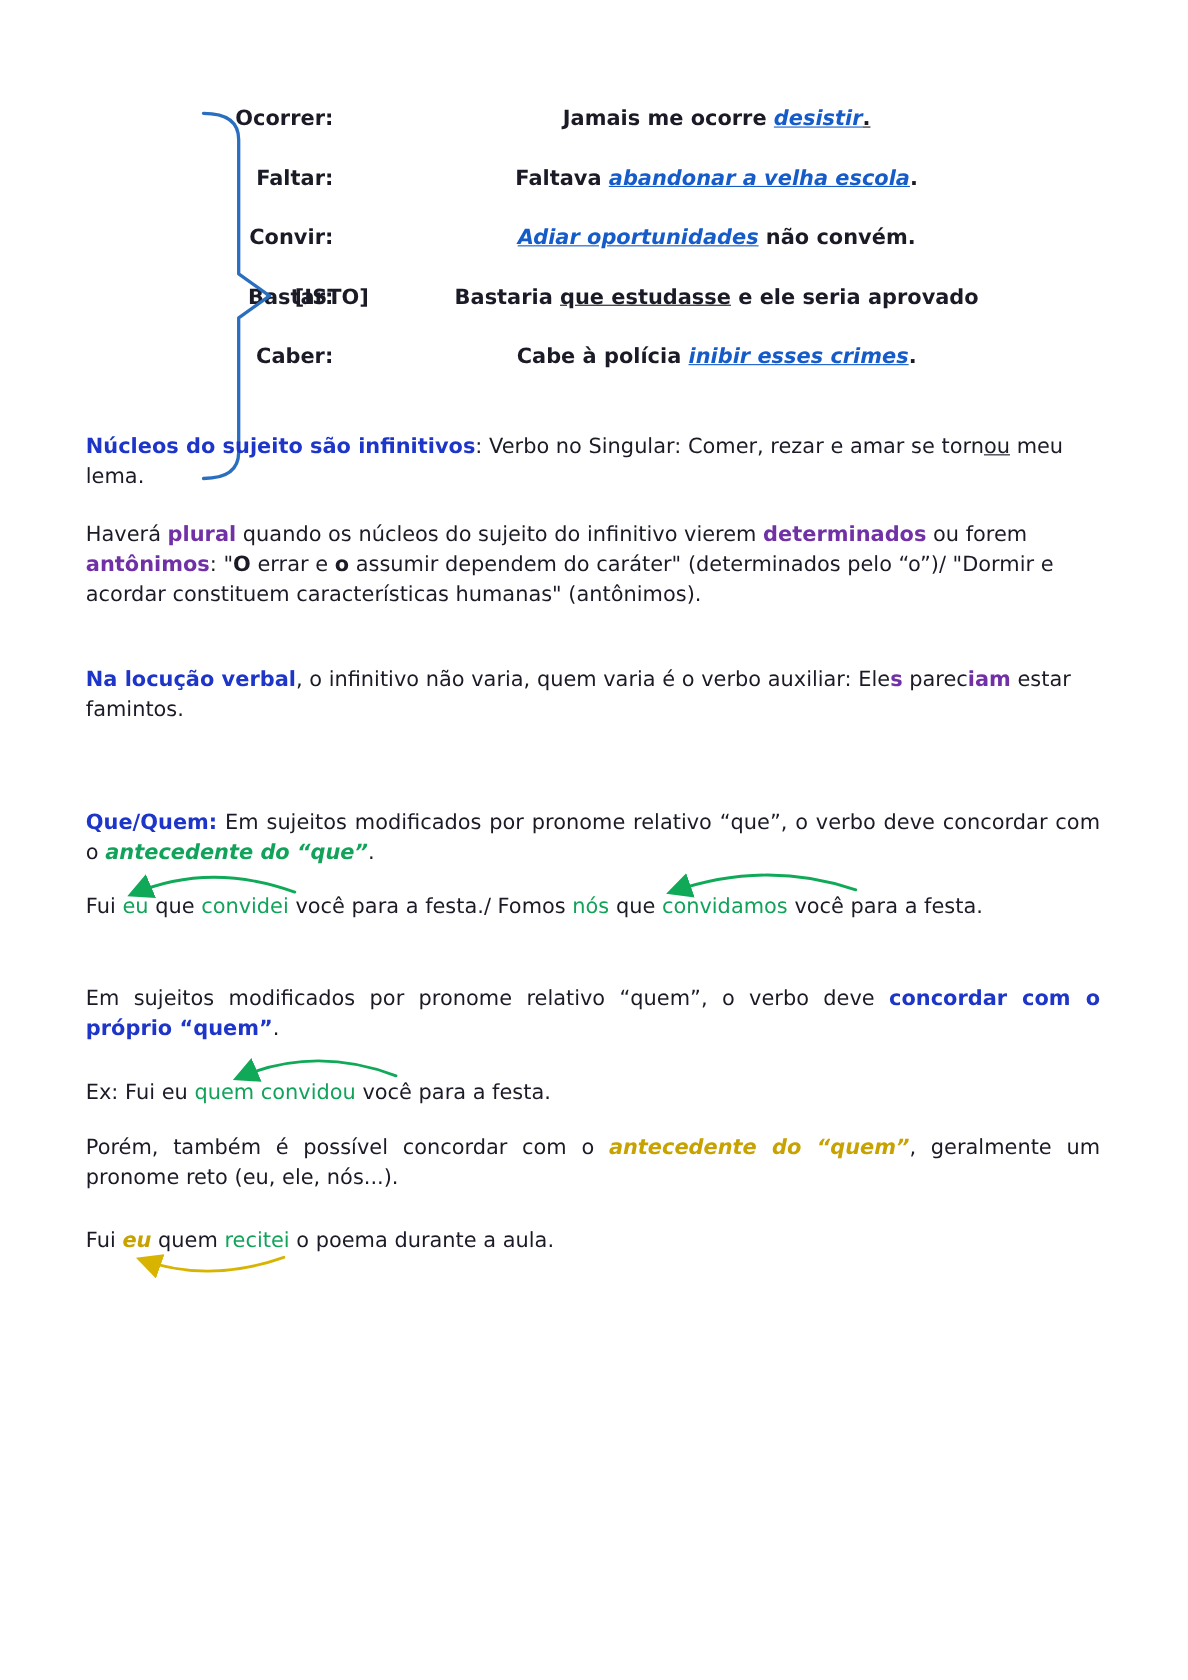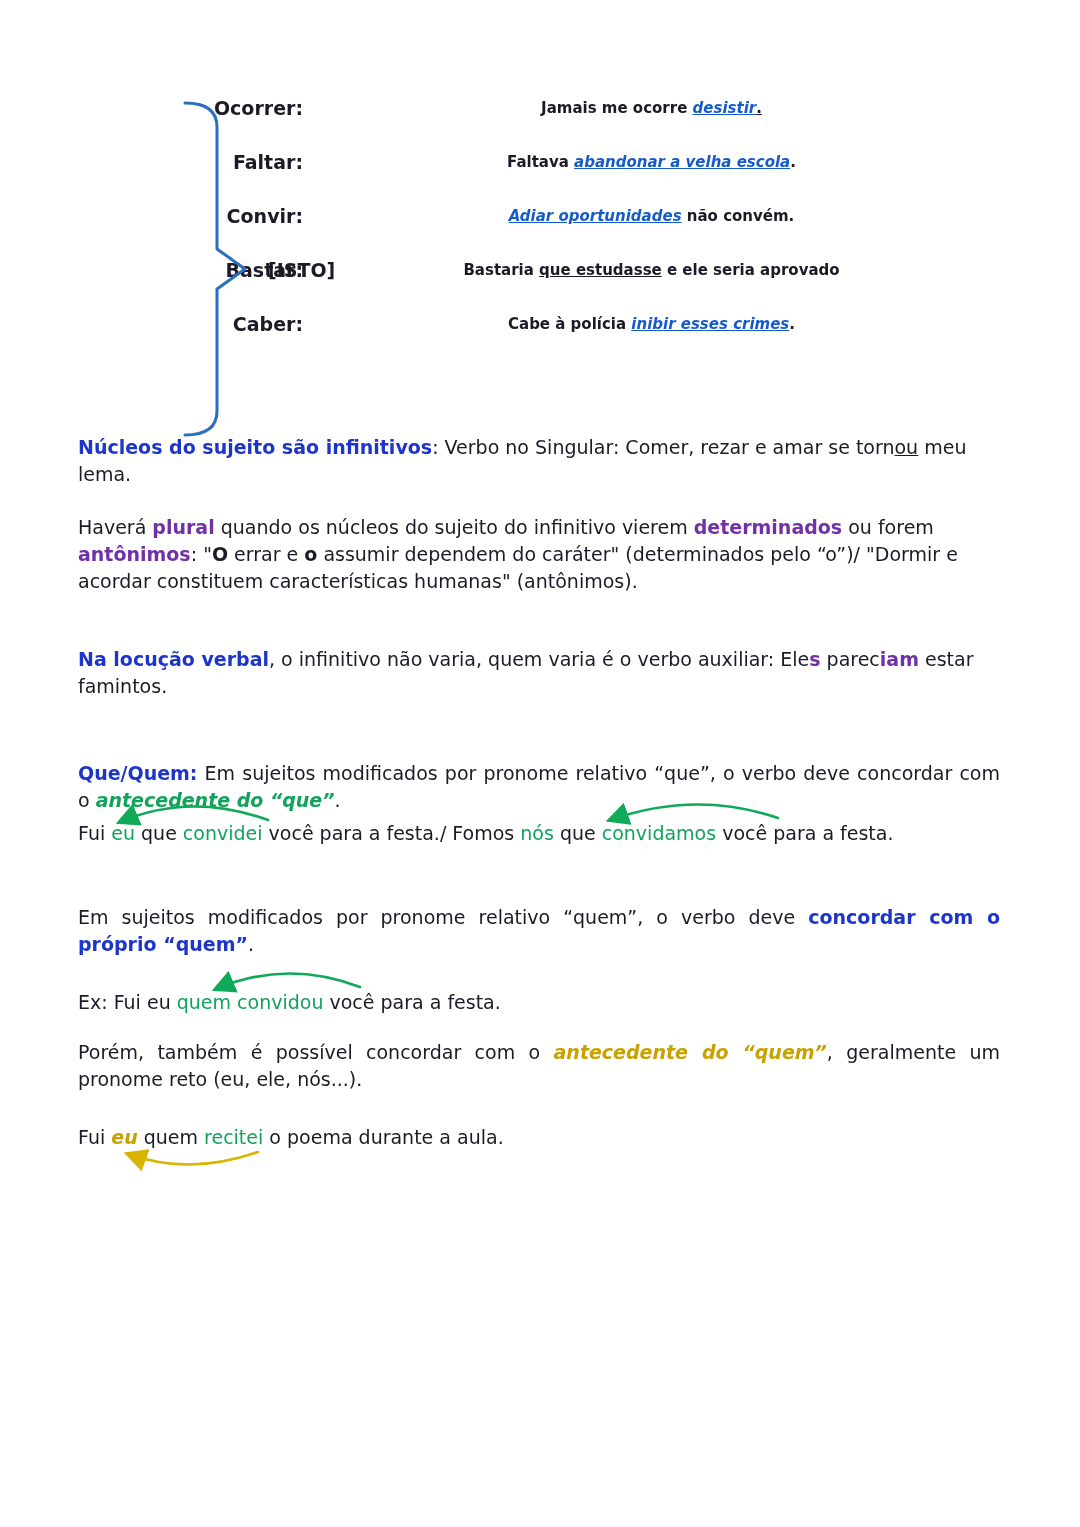--- a/index.html
+++ b/index.html
@@ -8,30 +8,30 @@
   }
   html,body{margin:0;padding:0;}
   body{
     width:1080px;height:1527px;background:#ffffff;overflow:hidden;
     font-family:"DejaVu Sans","Liberation Sans",sans-serif;color:var(--text);
   }
   
   .verbs{position:relative;padding:95px 80px 0 78px;}
   .verb-row{display:grid;grid-template-columns:225px 1fr;height:54px;}
   .verb-label{font-weight:bold;font-size:19px;line-height:26px;text-align:right;}
-  .verb-example{font-size:15px;line-height:26px;text-align:center;}
+  .verb-example{font-size:19px;line-height:26px;text-align:center;}
   .bracket-svg{position:absolute;left:183px;top:99px;width:72px;height:340px;overflow:visible;}
   .bracket-path{stroke:var(--bracket);stroke-width:3;fill:none;stroke-linecap:round;stroke-linejoin:round;}
   .isto{position:absolute;left:268px;top:257px;font-weight:bold;font-size:19px;line-height:26px;text-align:right;}
   
   .content{padding:0 80px 0 78px;font-size:19px;line-height:27px;}
   .para{position:relative;margin:0;}
   .justify{text-align:justify;}
-  .p1{margin-top:69px}.p2{margin-top:26px}.p3{margin-top:51px}.p4{margin-top:60px}
-  .p5{margin-top:6px}.p6{margin-top:57px}.p7{margin-top:31px}.p8{margin-top:23px}
+  .p1{margin-top:28px}.p2{margin-top:26px}.p3{margin-top:51px}.p4{margin-top:76px}
+  .p5{margin-top:22px}.p6{margin-top:57px}.p7{margin-top:31px}.p8{margin-top:23px}
   .p9{margin-top:31px}.p10{margin-top:63px}
   
   .run{white-space:pre-wrap;}
   .plain{}
   .bold{font-weight:bold;}
   .bold-underline{font-weight:bold;text-decoration:underline;}
   .underline{text-decoration:underline;}
   .link{font-weight:bold;font-style:italic;text-decoration:underline;color:var(--blue-link);}
   .blue-bold{font-weight:bold;color:var(--blue-head);}
   .purple-bold{font-weight:bold;color:var(--purple);}

